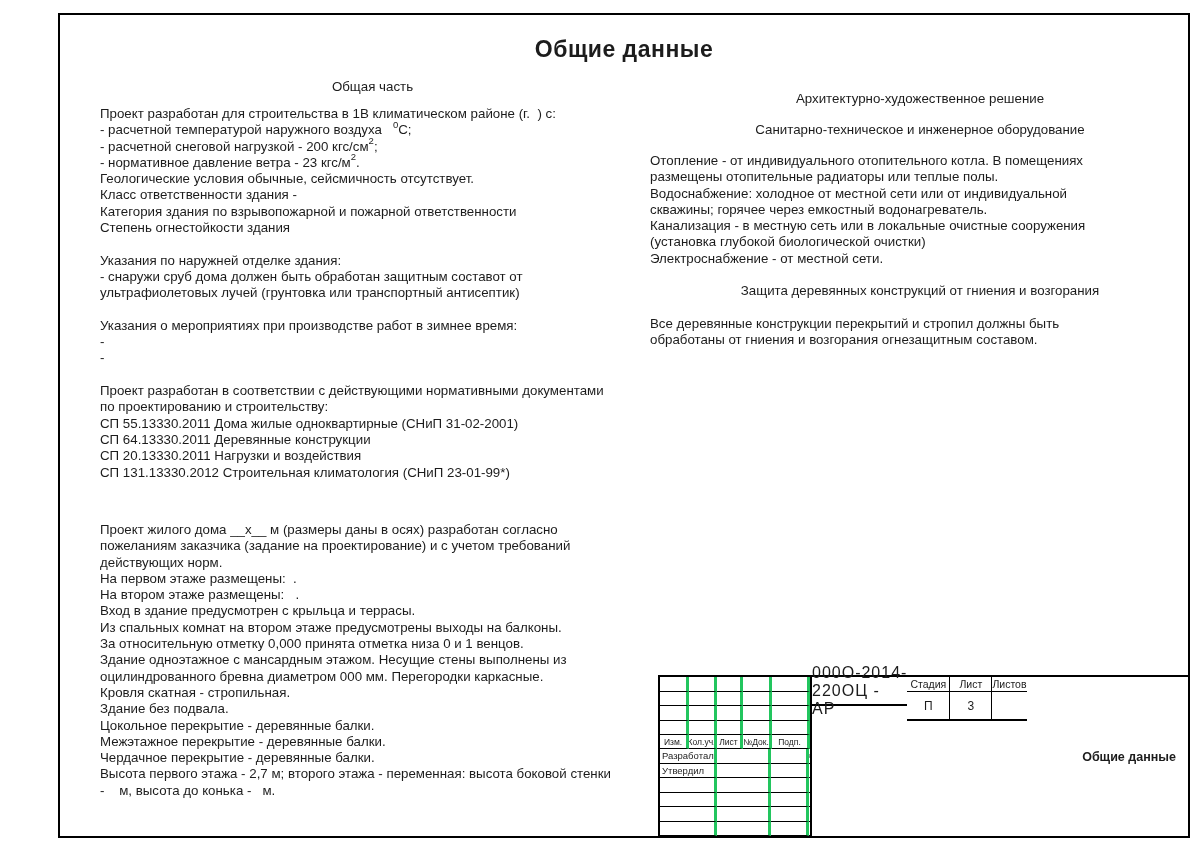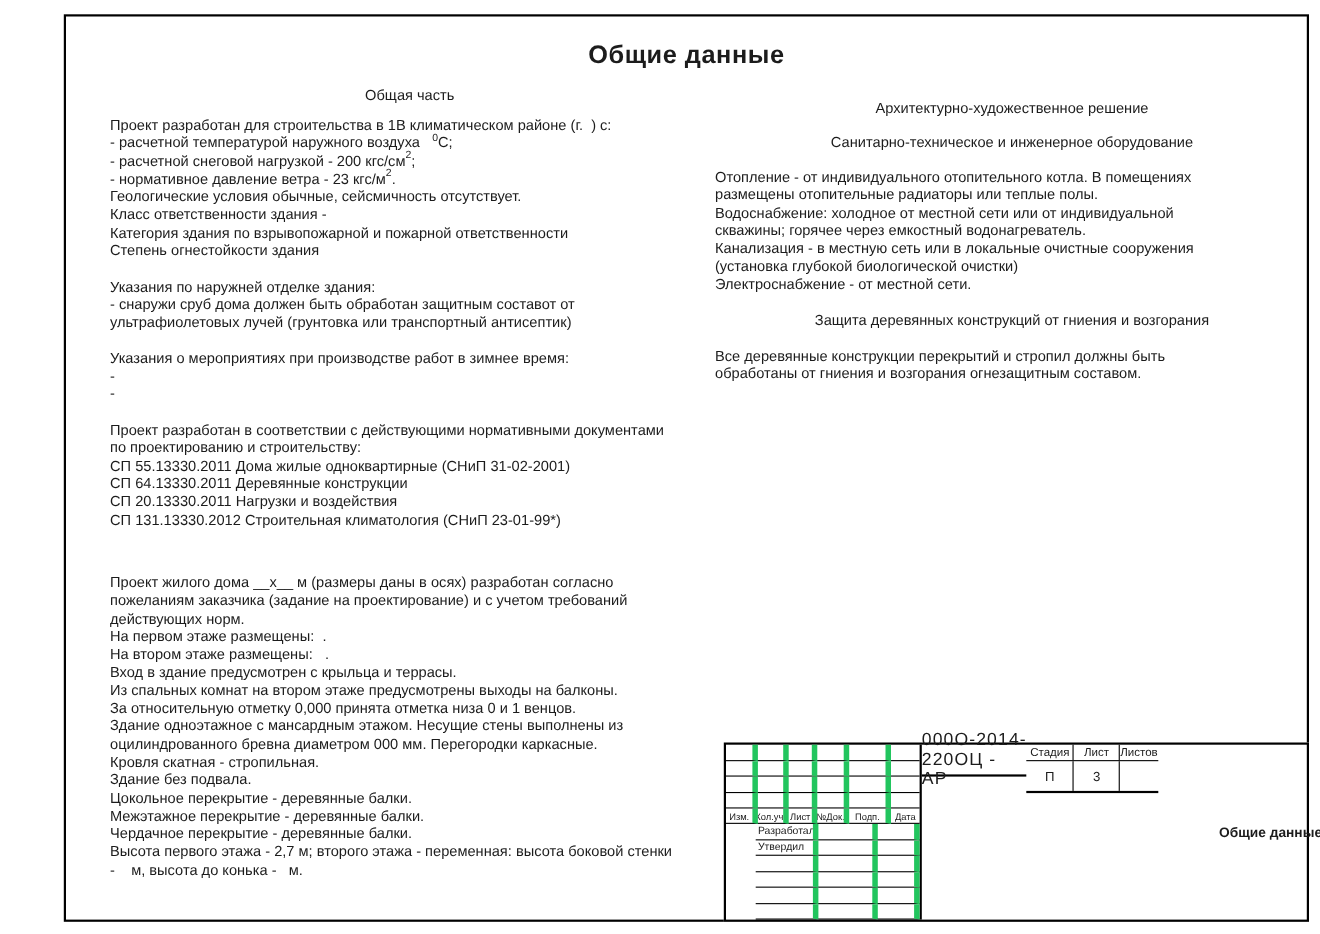--- a/index.html
+++ b/index.html
@@ -17,22 +17,22 @@
   .tline sup{font-size:9.5px;position:relative;top:-1px;vertical-align:super;line-height:0;}
 
   
   .tblock{position:absolute;left:658px;top:675px;width:532px;height:163px;
           border:2px solid #000;box-sizing:border-box;display:flex;background:#fff;}
   .tb-left{width:176px;border-right:2px solid #000;display:flex;flex-direction:column;}
   .chg-empty{height:58px;display:grid;grid-template-columns:29px 28px 26px 29px 38px 1fr;
              grid-template-rows:repeat(4,1fr);}
   .chg-header{height:14px;display:grid;grid-template-columns:29px 28px 26px 29px 38px 1fr;}
   .sig-grid{flex:1;display:grid;grid-template-columns:57px 54px 38px 1fr;
-            grid-template-rows:repeat(6,1fr);margin-left:27px;}
-  .cell{border-right:5px solid #22c55e;border-bottom:1px solid #000;overflow:hidden;
+            grid-template-rows:repeat(6,1fr);}
+  .cell{border-right:3px solid #22c55e;border-bottom:1px solid #000;overflow:hidden;
         display:flex;align-items:center;justify-content:center;font-size:9px;}
   .g6 .cell:nth-child(6n){border-right:none;}
   .g4 .cell:nth-child(4n){border-right:none;}
   .cell.role{justify-content:flex-start;padding-left:2px;font-size:9.5px;white-space:nowrap;}
   .cell.tinydate{font-size:5.5px;letter-spacing:-0.5px;}
   .hdr{font-size:8.5px;white-space:nowrap;}
 
   .tb-right{flex:1;display:flex;flex-direction:row;}
   .tb-doc{height:29px;border-bottom:2px solid #000;box-sizing:border-box;display:flex;
           align-items:center;justify-content:center;font-size:16px;letter-spacing:1px;}

